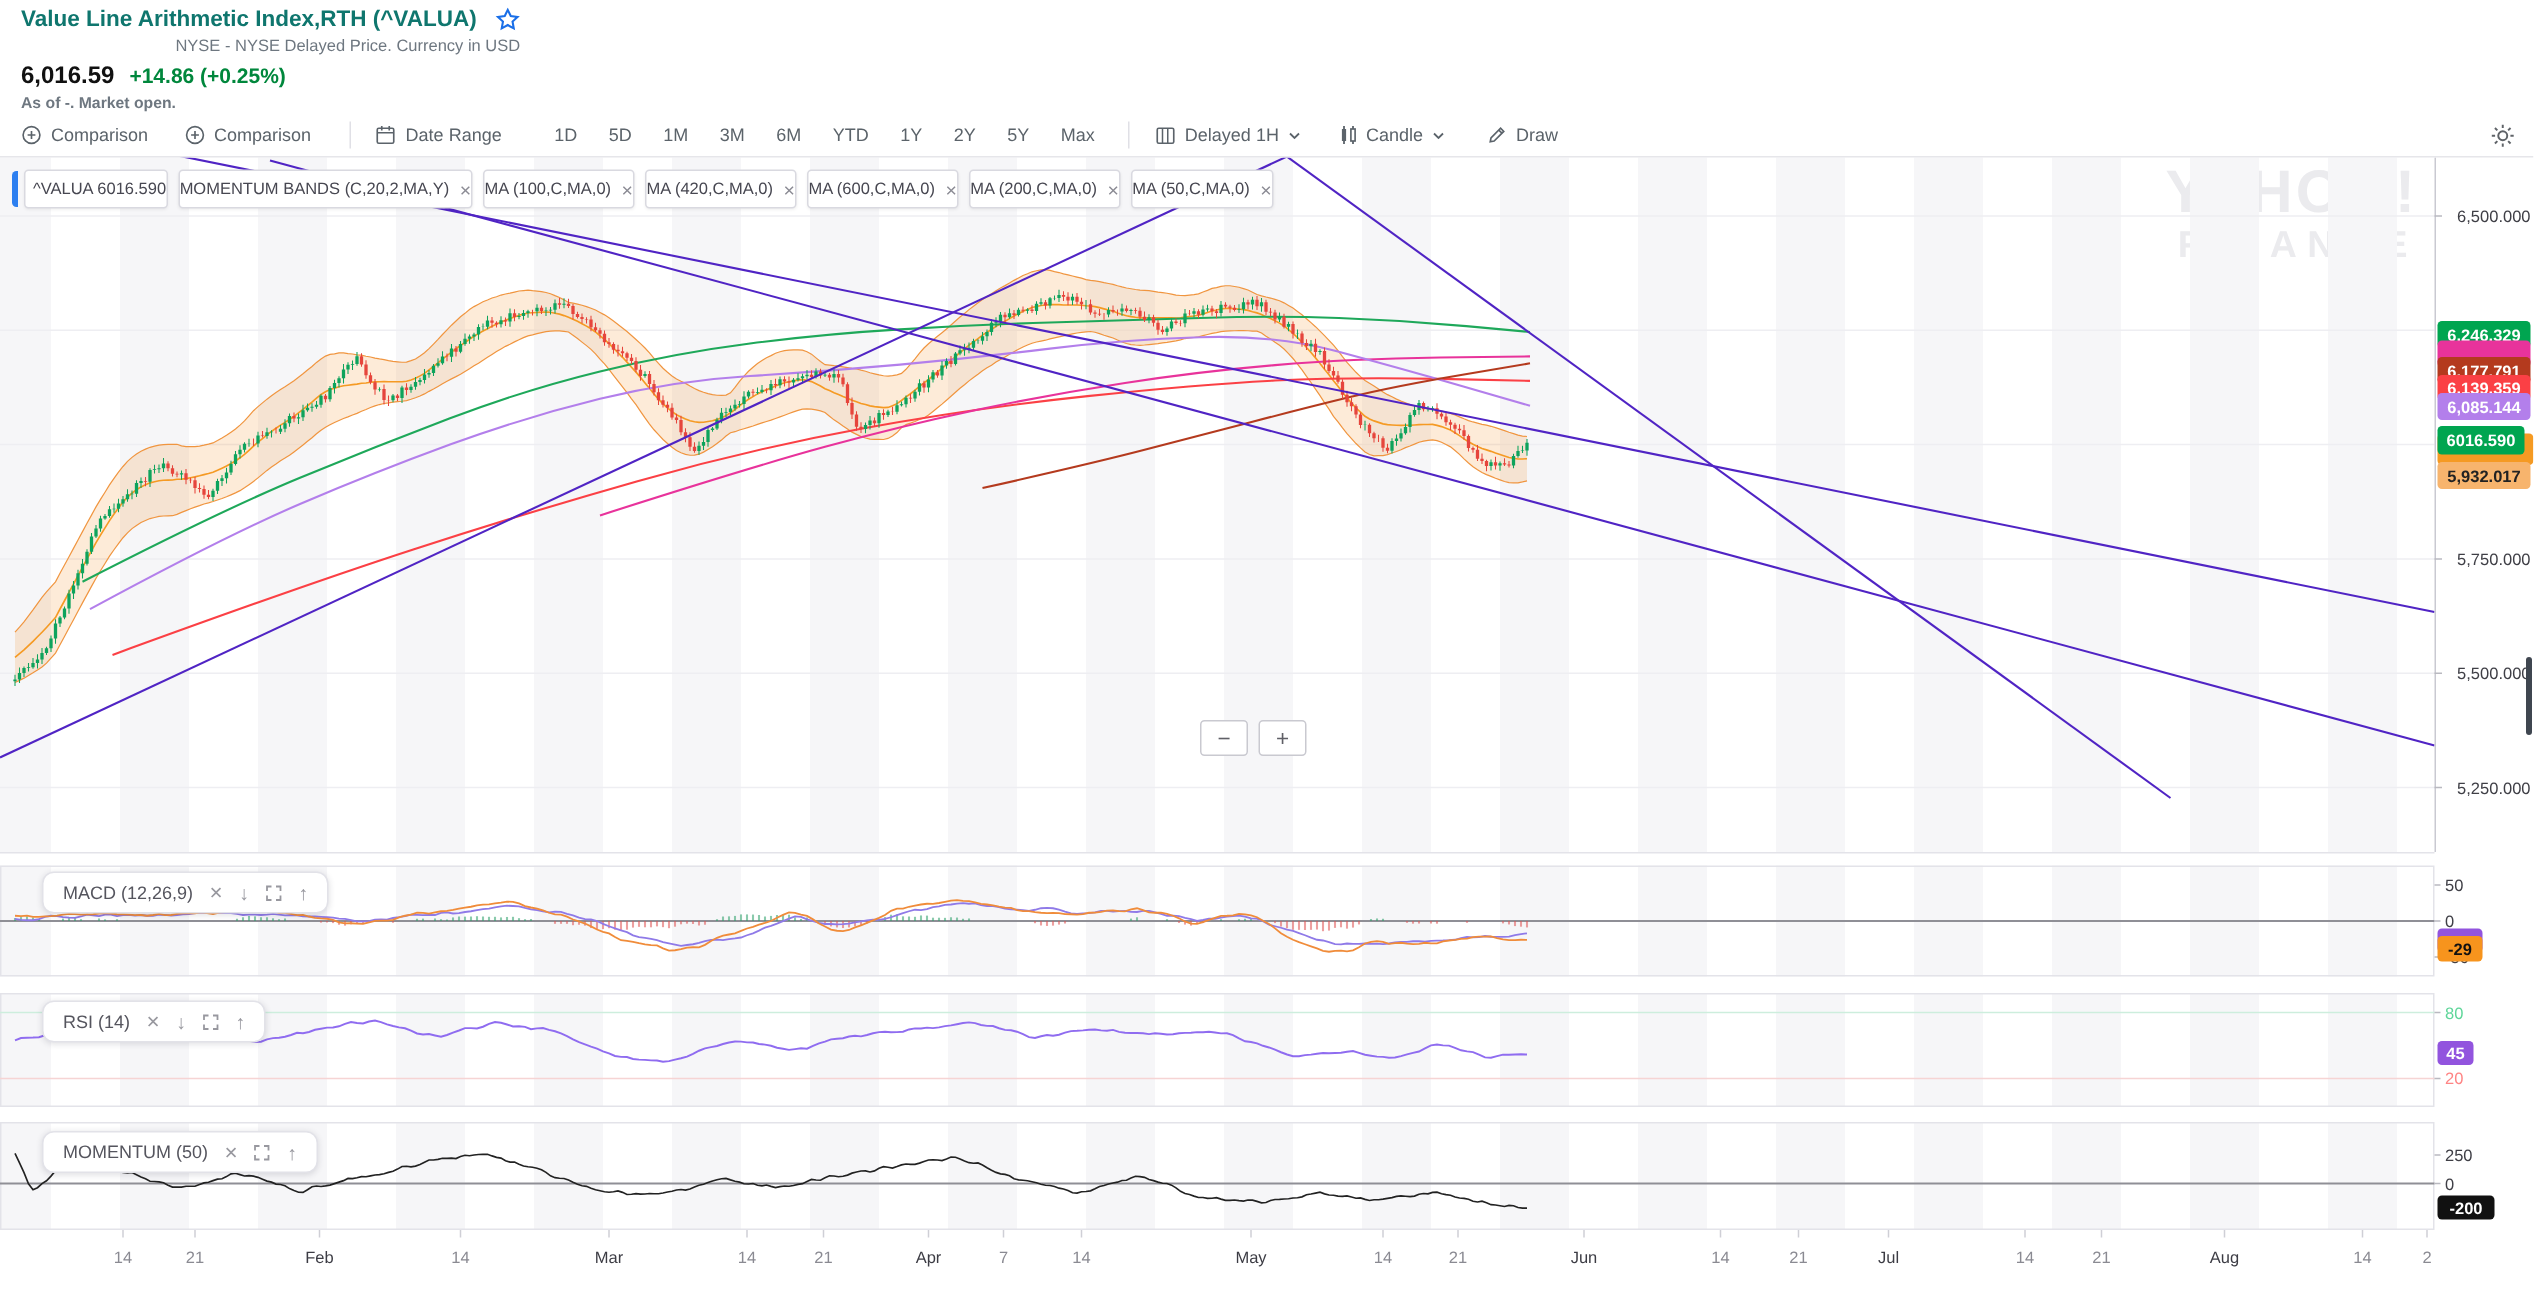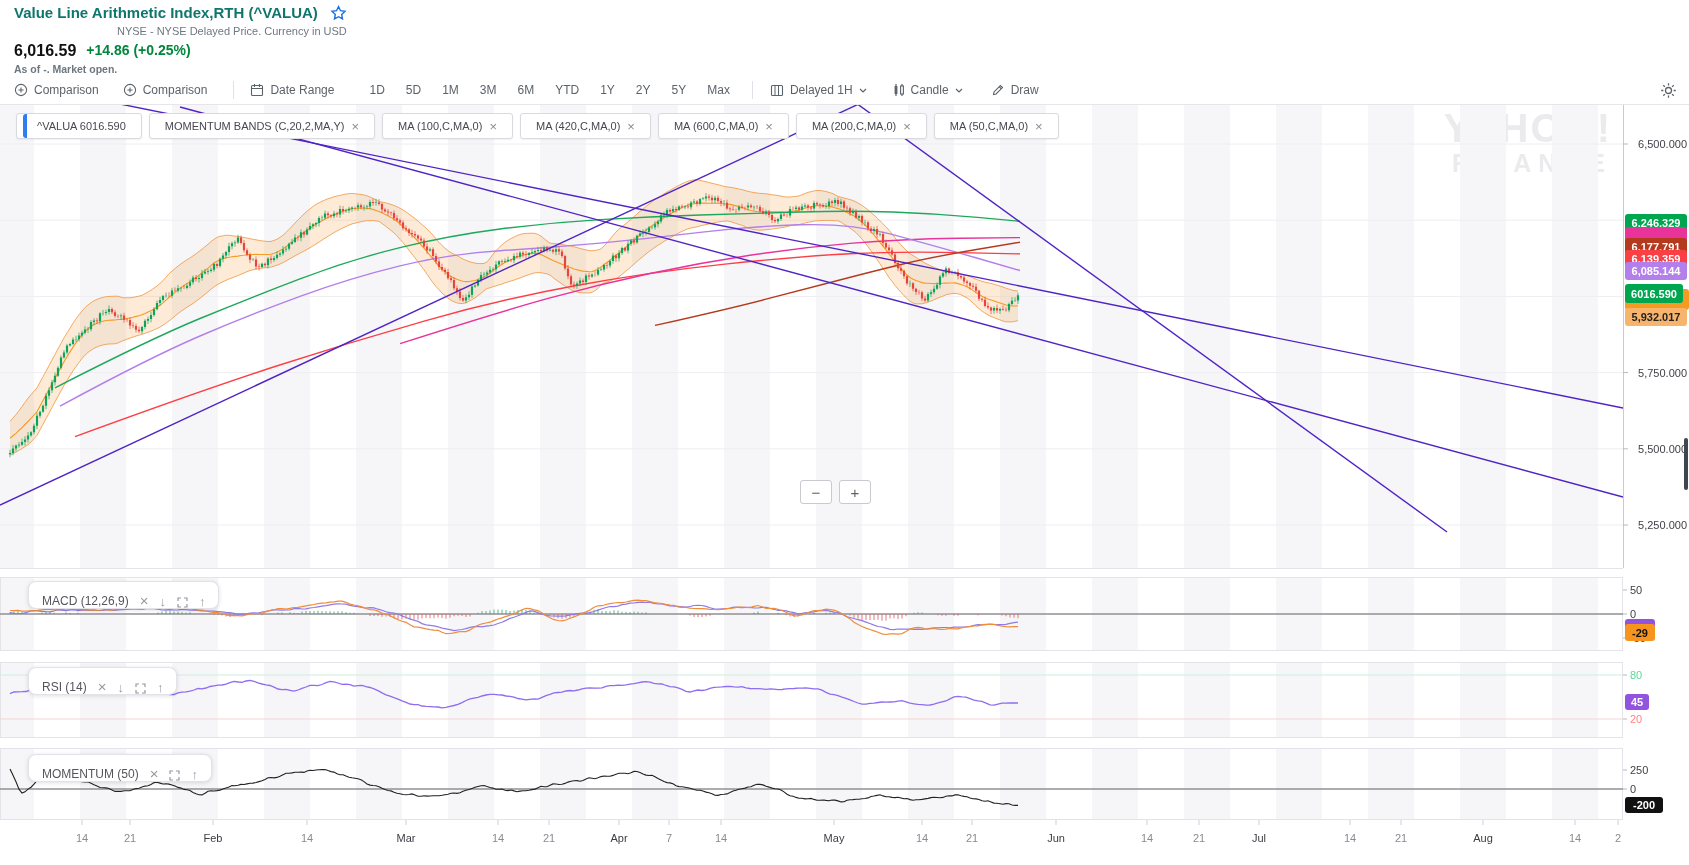--- a/index.html
+++ b/index.html
@@ -18,25 +18,25 @@
   
   #tb{position:absolute;left:0;top:76px;width:1689px;height:28px;border-bottom:1px solid #e6e6ea;
       display:flex;align-items:center;font-size:12px;color:#5b636a;z-index:5;background:#fff;}
   .tbi{display:flex;align-items:center;gap:6px;cursor:pointer;white-space:nowrap;}
   .vdiv{width:1px;height:18px;background:#e0e0e6;}
   .rng{cursor:pointer;}
   #gear{position:absolute;right:12px;top:82px;z-index:6;cursor:pointer;}
   
   #tags{position:absolute;left:16px;top:113px;display:flex;gap:7px;z-index:4;}
   .tag{display:flex;align-items:center;gap:7px;background:#fff;border:1px solid #d9d9e0;border-radius:3px;
-       height:24px;padding:0 15px;font-size:11px;color:#474751;box-shadow:0 1px 2px rgba(0,0,0,.06);}
+       height:24px;padding:0 0;font-size:11px;color:#474751;box-shadow:0 1px 2px rgba(0,0,0,.06);}
   .tag .x{color:#8b8b94;font-size:13px;line-height:1;cursor:pointer;}
   .selbar{width:4px;height:24px;background:#2d7ff0;border-radius:3px 0 0 3px;margin:0 3px 0 -9px;}
   
-  .pill{position:absolute;display:flex;align-items:flex-end;gap:11px;padding:0 13px;height:26px;background:#fff;
+  .pill{position:absolute;display:flex;align-items:center;gap:11px;padding:0 13px;height:26px;background:#fff;
         border:1px solid #e2e2e8;border-radius:8px;box-shadow:0 1px 4px rgba(40,40,60,.15);
         font-size:12px;color:#55555e;z-index:4;white-space:nowrap;}
   .pic{color:#98989f;font-size:13px;line-height:1;cursor:pointer;display:flex;align-items:center;}
   
   #wm{position:absolute;right:77px;top:108px;text-align:right;z-index:1;color:#ebebee;
       font-weight:bold;line-height:1;user-select:none;}
   #wm .l1{font-size:40px;letter-spacing:2px;}
   #wm .l2{font-size:25px;letter-spacing:7px;margin-top:3px;}
   
   #zoomers{position:absolute;left:800px;top:480px;display:flex;gap:7px;z-index:4;}

